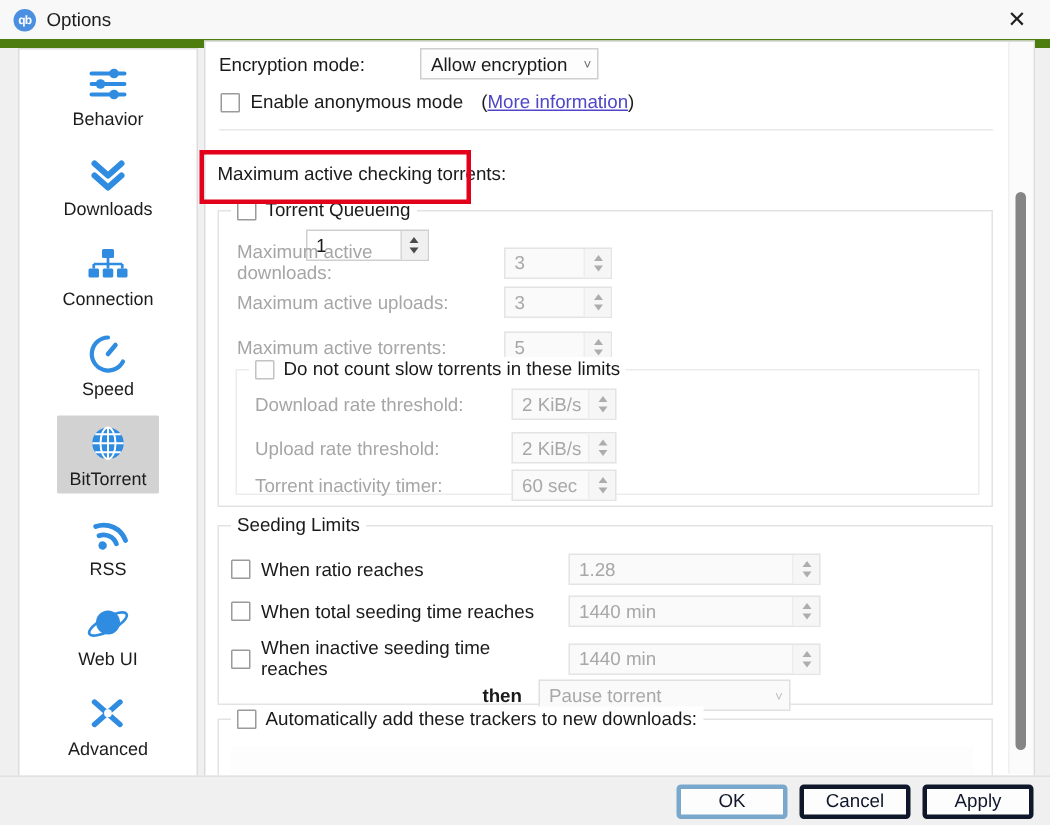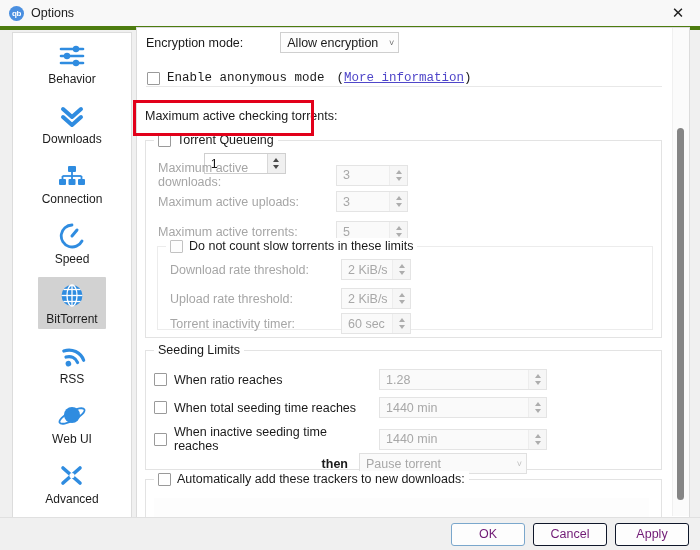--- a/index.html
+++ b/index.html
@@ -13,21 +13,21 @@
     font-size: 12.5px;
     color: #1a1a1a;
     overflow: hidden;
     position: relative;
   }
 
   
   #titlebar {
     position: absolute; left: 0; top: 0; width: 700px; height: 26px;
     background: #f8f8f8;
-    border-bottom: 4px solid #4d7c0f;
+    border-bottom: 6px solid #4d7c0f;
     display: flex; align-items: center;
   }
   #app-icon {
     width: 15px; height: 15px; border-radius: 50%;
     background: #4a8fe0;
     margin-left: 9px; margin-right: 7px;
     display: flex; align-items: center; justify-content: center;
     color: #fff; font-size: 8px; font-weight: bold;
     font-family: "Liberation Sans", sans-serif;
     letter-spacing: -0.5px;
@@ -170,22 +170,22 @@
   
   #bottombar {
     position: absolute; left: 0; bottom: 0; width: 700px; height: 33px;
     background: #f0f0f0;
     border-top: 1px solid #e0e0e0;
     display: flex; align-items: center; justify-content: flex-end;
     padding-right: 11px; gap: 8px; box-sizing: border-box;
   }
   .dlg-btn {
     min-width: 74px; height: 23px;
-    background: #fdfdfd; border: 1px solid #0f172a;
-    border-radius: 3px; font-size: 12.5px; color: #701a75;
+    background: #fdfdfd; border: 3px solid #0f172a;
+    border-radius: 3px; font-size: 12.5px; color: #0f172a;
     display: flex; align-items: center; justify-content: center;
     cursor: default; box-sizing: border-box;
     font-family: "Liberation Sans", sans-serif;
   }
   .dlg-btn.default { border-color: #7aa7cc; }
 </style>
 </head>
 <body>
 
 <div id="titlebar">
@@ -328,21 +328,21 @@
   <div id="content">
 
     <div class="row" style="position:absolute; left:9px; top:4px;">
       <span class="lbl">Encryption mode:</span>
       <div class="combo" style="width:119px; margin-left:7px;">
         <span>Allow encryption</span>
         <span class="chev">˅</span>
       </div>
     </div>
 
-    <div class="row" style="position:absolute; left:10px; top:43px; gap:7px;font-family:Liberation Mono, monospace;">
+    <div class="row" style="position:absolute; left:10px; top:33px; gap:7px;">
       <div class="cb"></div>
       <span class="lbl">Enable anonymous mode</span>
       <span class="lbl" style="margin-left:5px;"><span>(</span><a class="link">More information</a><span>)</span></span>
     </div>
 
     <div style="position:absolute; left:9px; top:58px; width:516px; height:1px; background:#e8e8e8;"></div>
 
     <div class="row" style="position:absolute; left:8px; top:81px;flex-direction:column;">
       <span class="lbl">Maximum active checking torrents:</span>
       <div class="spin" style="width:82px; margin-left:7px;">

